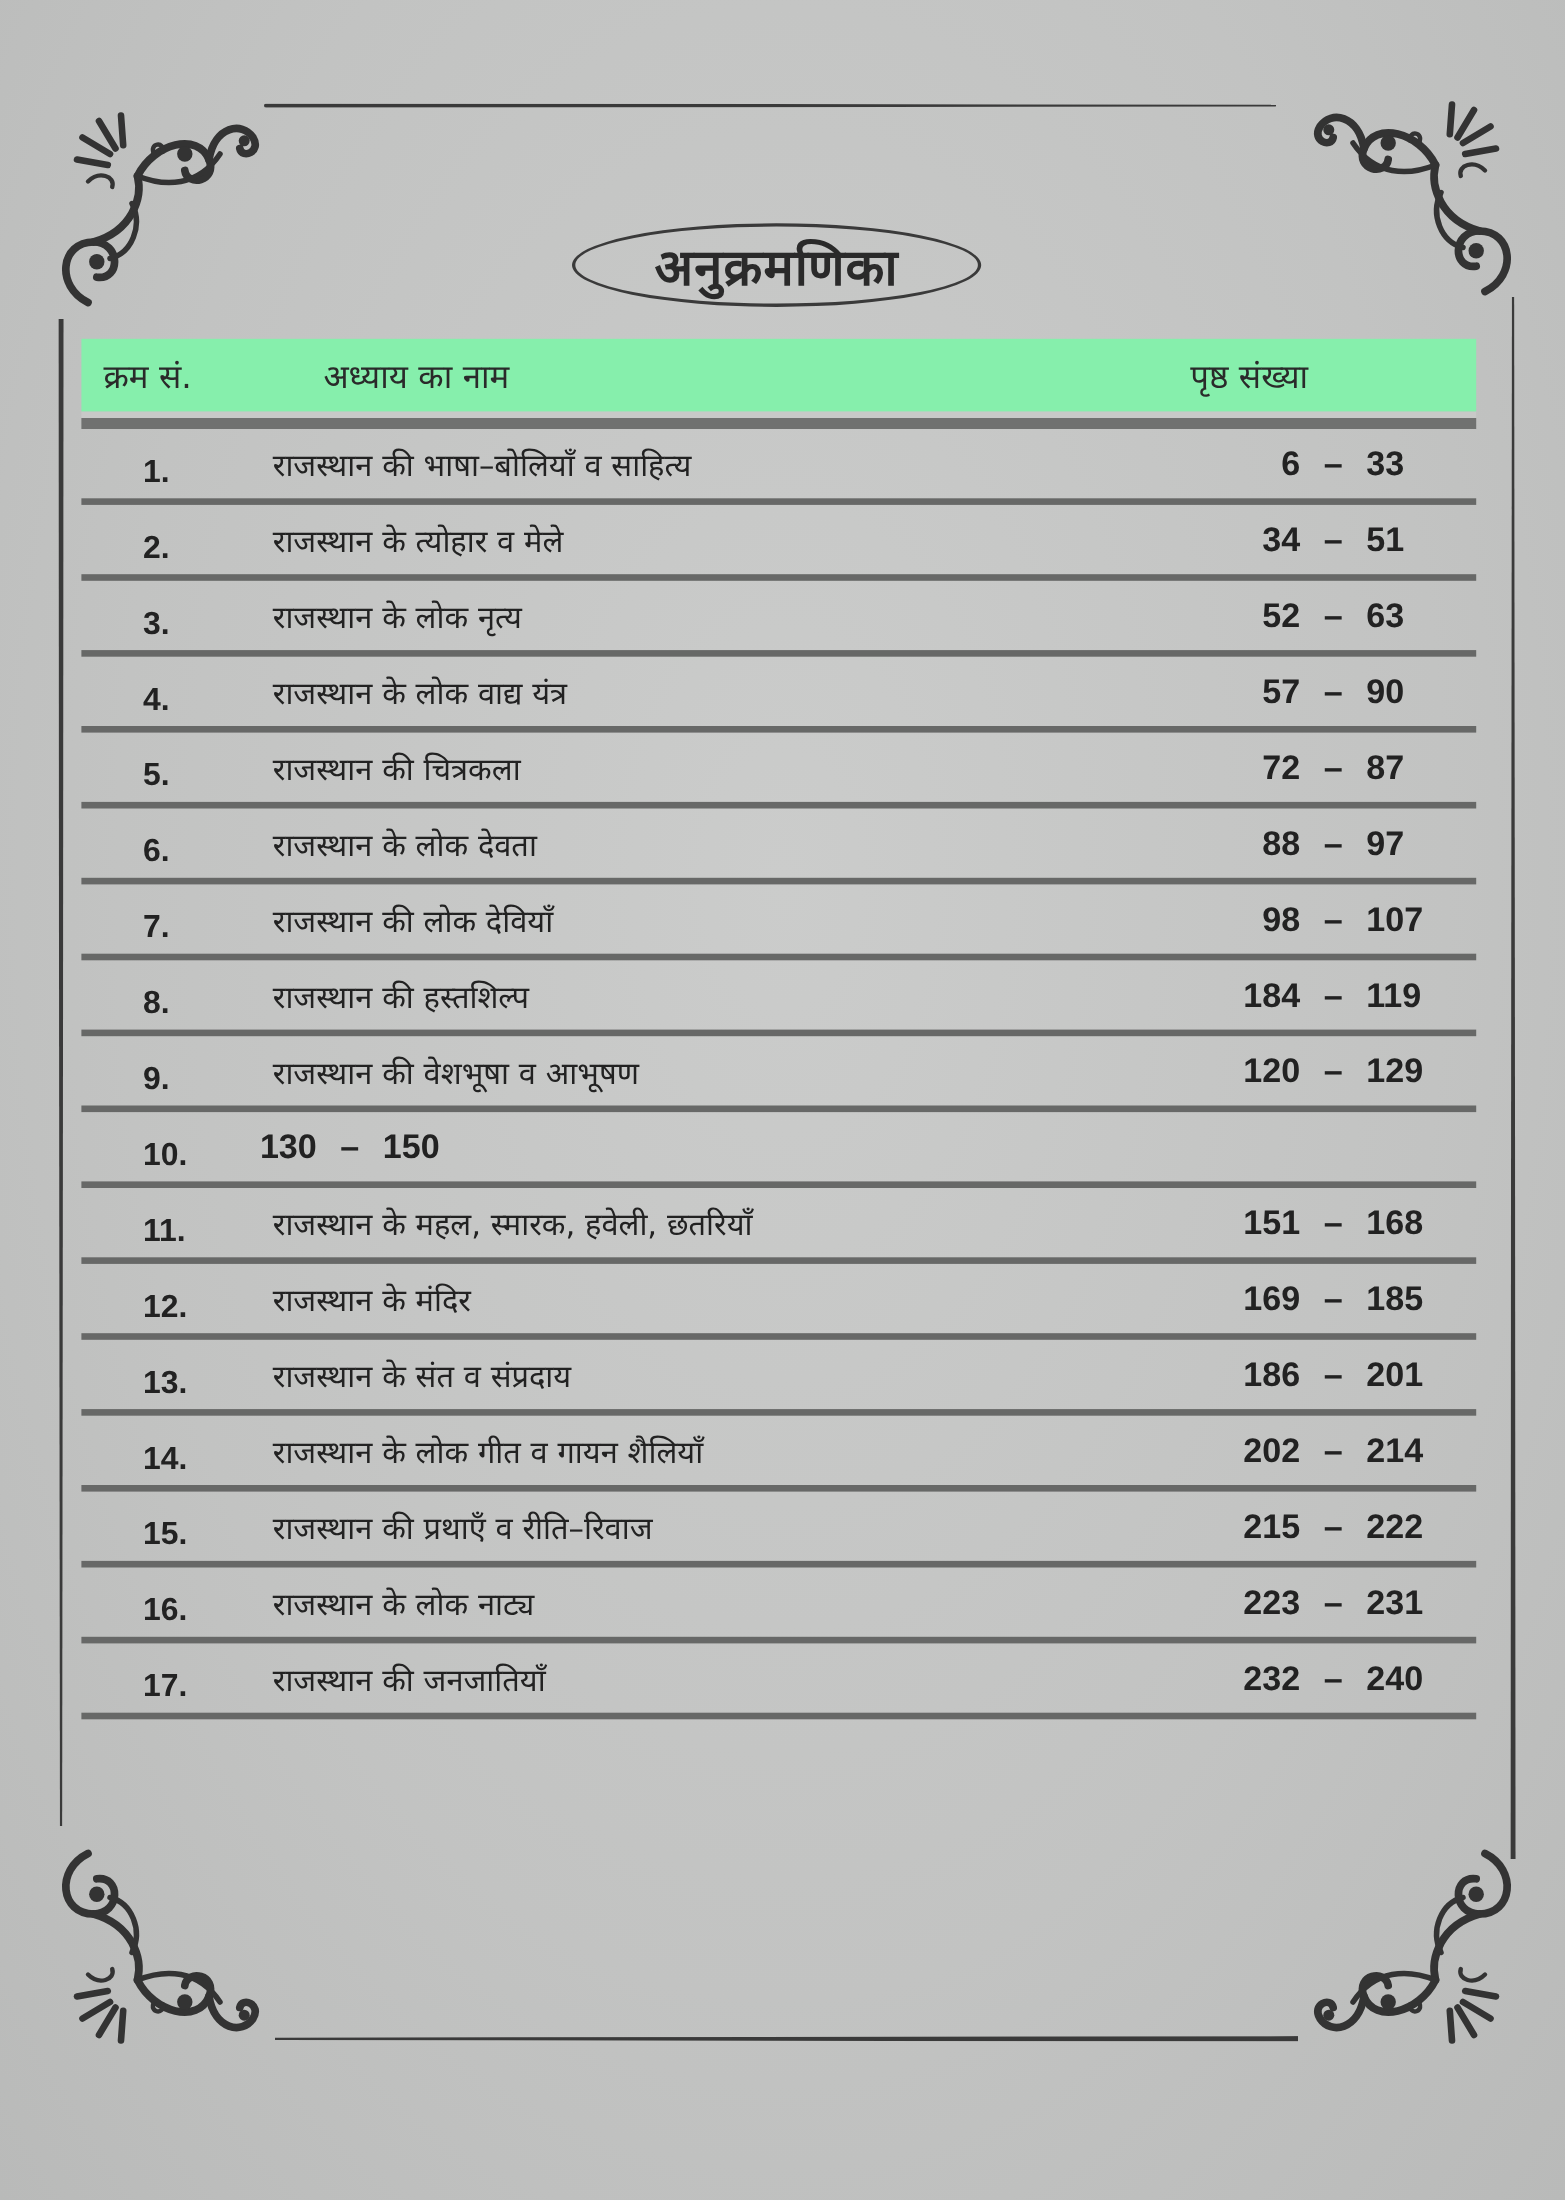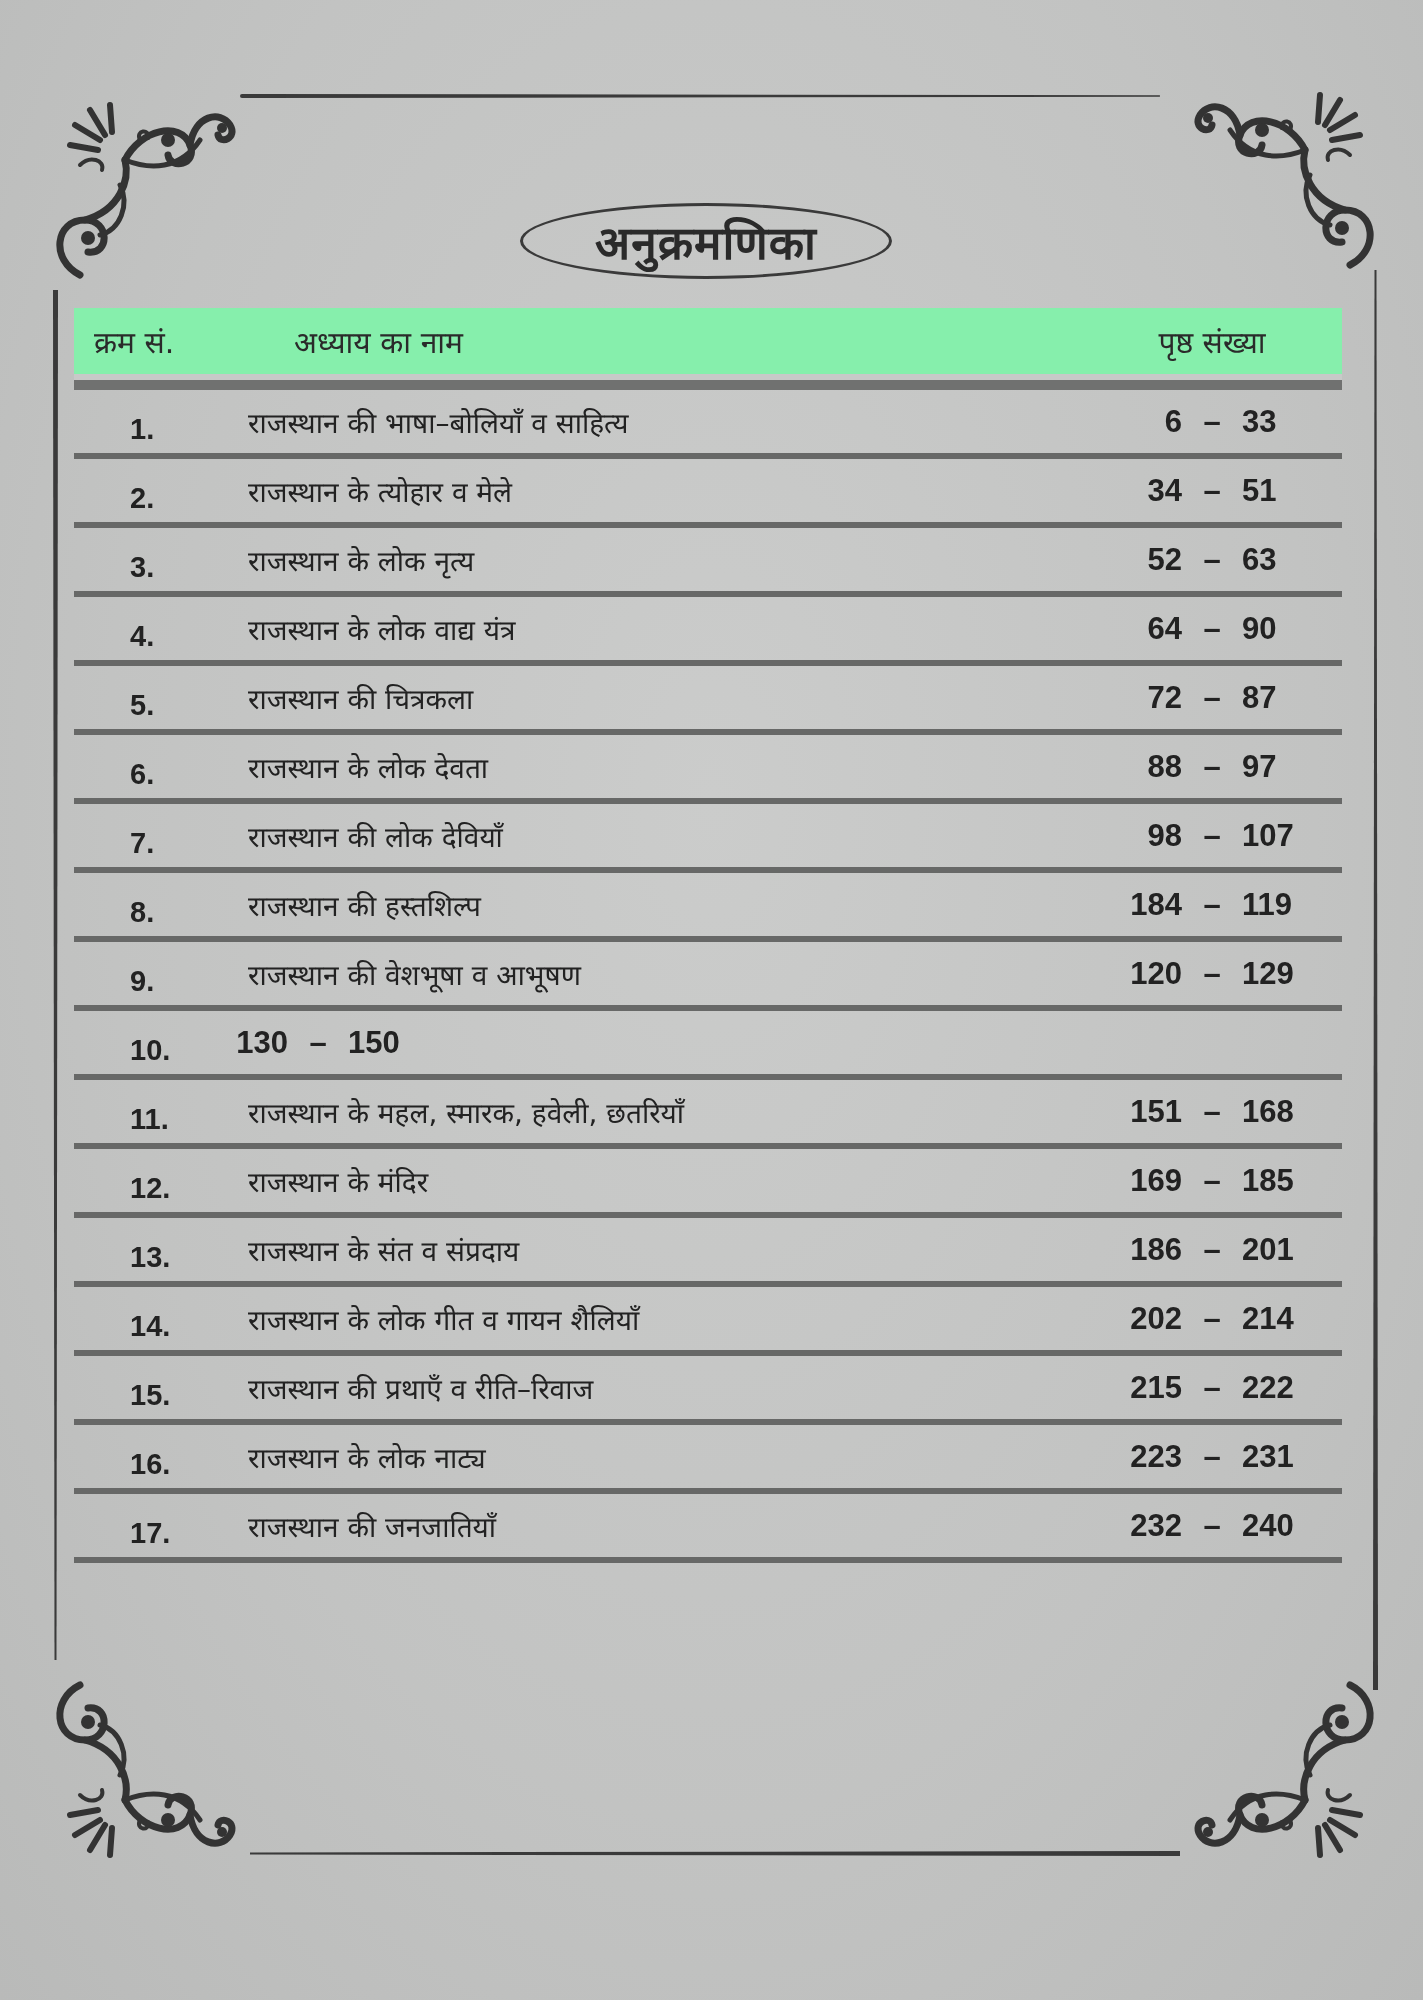--- a/index.html
+++ b/index.html
@@ -35,21 +35,21 @@
     }
     .title-oval span { font-size: 46px; font-weight: bold; color: #2a2a2a; letter-spacing: 1px; }
 
     .toc { position: absolute; left: 74px; top: 308px; width: 1268px; }
     .toc-header {
       position: relative; height: 66px; background: #86efac;
       display: flex; align-items: center; font-size: 30px; color: #2a2a2a;
     }
     .toc-header .h-num { width: 200px; padding-left: 20px; }
     .toc-header .h-title { flex: 1; padding-right: 60px; }
-    .toc-header .h-pages { width: 260px; text-align: center; }
+    .toc-header .h-pages { width: 260px; text-align: left; }
     .header-gap { height: 6px; background: #c8c9c8; }
     .header-bar { height: 10px; background: #707170; }
 
     .row {
       height: 63px; display: flex; align-items: center;
       border-bottom: 6px solid #676867;
       font-size: 34px; color: #222;
     }
     .row .num { width: 98px; padding-left: 56px; font-family: "Liberation Sans", sans-serif; font-size: 29px; font-weight: bold; position: relative; top: 8px; }
     .row .title { flex: 1; padding-left: 20px; font-size: 28px; }
@@ -172,21 +172,21 @@
       <div class="pages">
         <span class="from">52</span>
         <span class="dash">–</span>
         <span class="to">63</span>
       </div>
     </div>
         <div class="row">
       <div class="num">4.</div>
       <div class="title">राजस्थान के लोक वाद्य यंत्र</div>
       <div class="pages">
-        <span class="from">64</span>
+        <span class="from">57</span>
         <span class="dash">–</span>
         <span class="to">90</span>
       </div>
     </div>
         <div class="row">
       <div class="num">5.</div>
       <div class="title">राजस्थान की चित्रकला</div>
       <div class="pages">
         <span class="from">72</span>
         <span class="dash">–</span>

